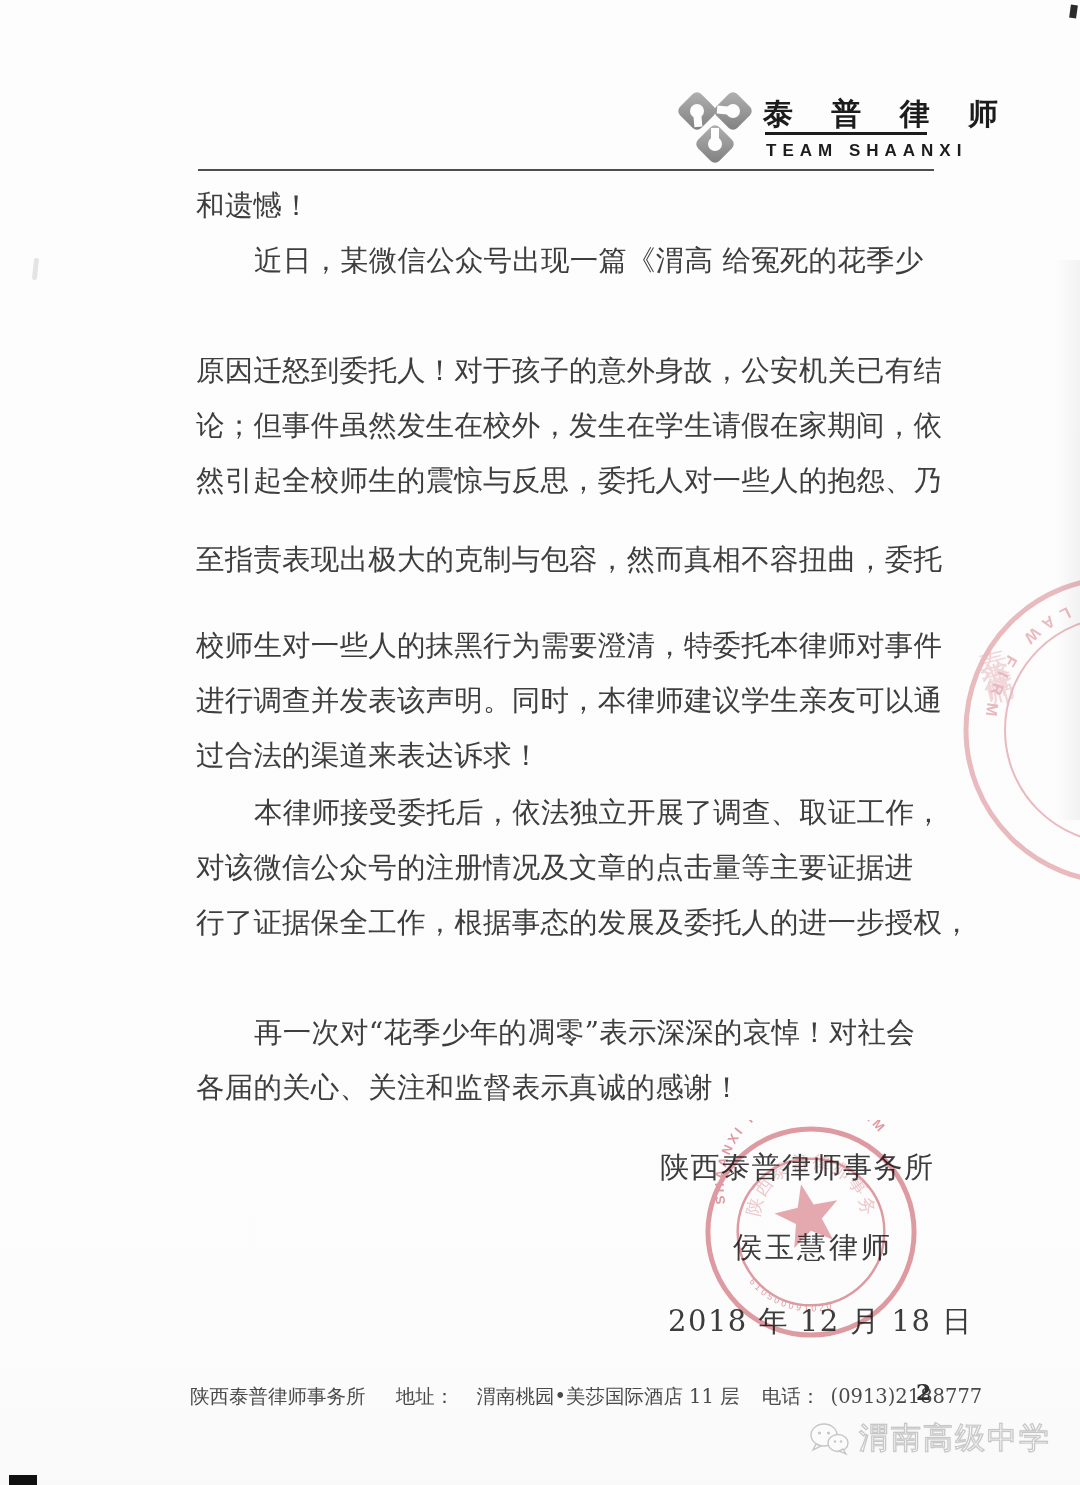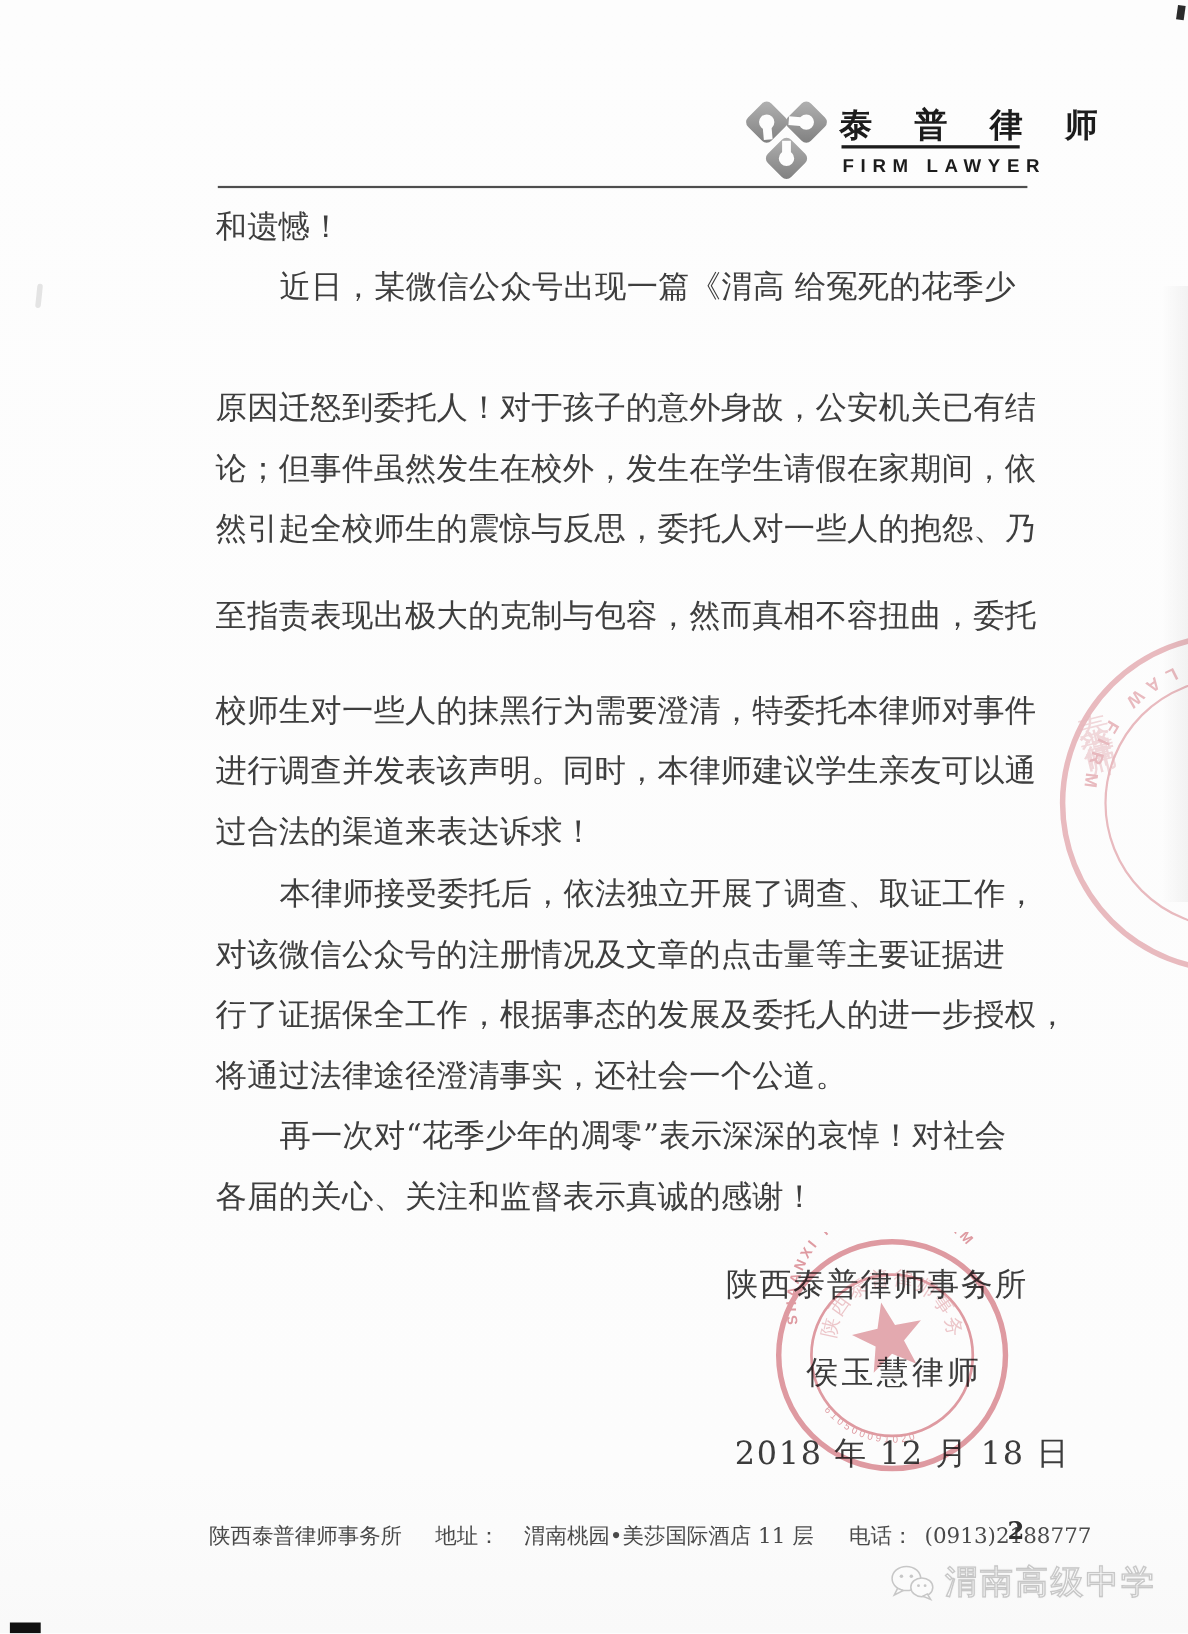--- a/index.html
+++ b/index.html
@@ -72,39 +72,38 @@
         <g transform="translate(39,56) rotate(45)">
           <rect x="-15" y="-15" width="30" height="30" rx="6" fill="url(#lg)"></rect>
           <circle cx="0" cy="0" r="7" fill="#fdfdfd"></circle>
           <rect x="-4" y="-16" width="8" height="14" fill="#fdfdfd" transform="rotate(-45)"></rect>
         </g>
       </g>
     </svg>
   </div>
   <div class="abs logo-cn" style="left:763px;top:94px;">泰 普 律 师</div>
   <div class="abs logo-underline" style="left:765px;top:132px;width:162px;"></div>
-  <div class="abs logo-en" style="left:766px;top:141px;">FIRM LAWYER</div>
+  <div class="abs logo-en" style="left:766px;top:141px;">TEAM SHAANXI</div>
   <div class="abs header-rule" style="left:198px;top:169px;width:736px;"></div>
 
   <div class="bodywrap">
     <div class="bline" style="top:186px;">和遗憾！</div>
 
     <div class="bline indent" style="top:241px;">近日，某微信公众号出现一篇《渭高 给冤死的花季少</div>
     <div class="bline" style="top:351px;">原因迁怒到委托人！对于孩子的意外身故，公安机关已有结</div>
     <div class="bline" style="top:406px;">论；但事件虽然发生在校外，发生在学生请假在家期间，依</div>
     <div class="bline" style="top:461px;">然引起全校师生的震惊与反思，委托人对一些人的抱怨、乃</div>
     <div class="bline" style="top:540px;text-align:center;">至指责表现出极大的克制与包容，然而真相不容扭曲，委托</div>
     <div class="bline" style="top:626px;">校师生对一些人的抹黑行为需要澄清，特委托本律师对事件</div>
     <div class="bline" style="top:681px;">进行调查并发表该声明。同时，本律师建议学生亲友可以通</div>
     <div class="bline" style="top:736px;">过合法的渠道来表达诉求！</div>
 
     <div class="bline indent" style="top:793px;">本律师接受委托后，依法独立开展了调查、取证工作，</div>
     <div class="bline" style="top:848px;">对该微信公众号的注册情况及文章的点击量等主要证据进</div>
     <div class="bline" style="top:903px;">行了证据保全工作，根据事态的发展及委托人的进一步授权，</div>
-    <div class="bline" style="top:958px;">将通过法律途径澄清事实，还社会一个公道。</div>
 
     <div class="bline indent" style="top:1013px;">再一次对“花季少年的凋零”表示深深的哀悼！对社会</div>
     <div class="bline" style="top:1068px;">各届的关心、关注和监督表示真诚的感谢！</div>
   </div>
 
   <div class="sig" style="left:660px;top:1148px;">陕西泰普律师事务所</div>
   <div class="sig" style="left:733px;top:1228px;letter-spacing:3px;">侯玉慧律师</div>
   <div class="sig" style="left:668px;top:1302px;">2018 年 12 月 18 日</div>
 
   <div class="stamp-main">
@@ -140,21 +139,21 @@
         <textPath href="#edgeArc" startOffset="52">LAW FIRM</textPath>
       </text>
     </svg>
     <div class="stamp-edge-cn">泰普律师</div>
   </div>
 
   <div class="footer">
     <span>陕西泰普律师事务所</span>
     <span style="margin-left:24px;">地址：</span>
     <span style="margin-left:16px;">渭南桃园•美莎国际酒店 11 层</span>
-    <span style="margin-left:26px;">电话：</span>
+    <span style="margin-left:16px;">电话：</span>
     <span style="margin-left:4px;font-family:'DejaVu Serif',serif;">(0913)2188777</span>
   </div>
   <div class="pagenum">2</div>
 
   <div class="watermark">
     <span style="display:inline-block;width:42px;height:36px;">
       <svg width="42" height="36" viewBox="0 0 42 36">
         <g fill="#fbfbfb" stroke="#c7c7c7" stroke-width="1.4">
           <ellipse cx="16" cy="14" rx="13" ry="11"></ellipse>
           <path d="M8 23 L5 29 L13 25 Z"></path>

